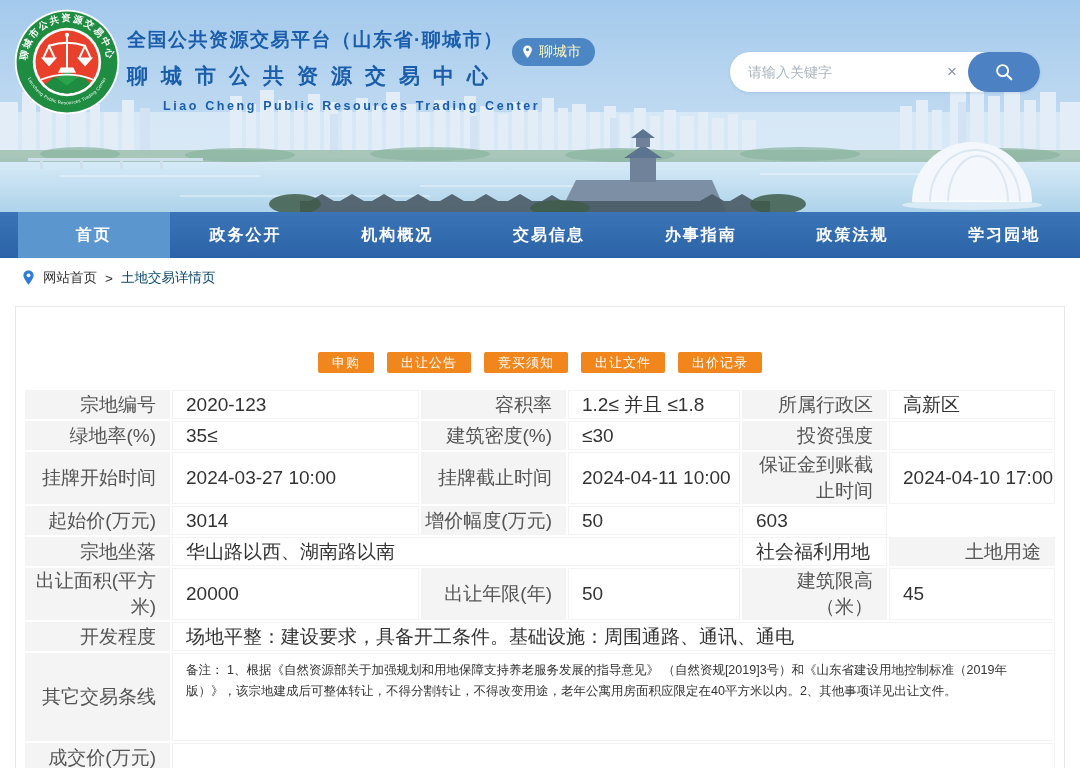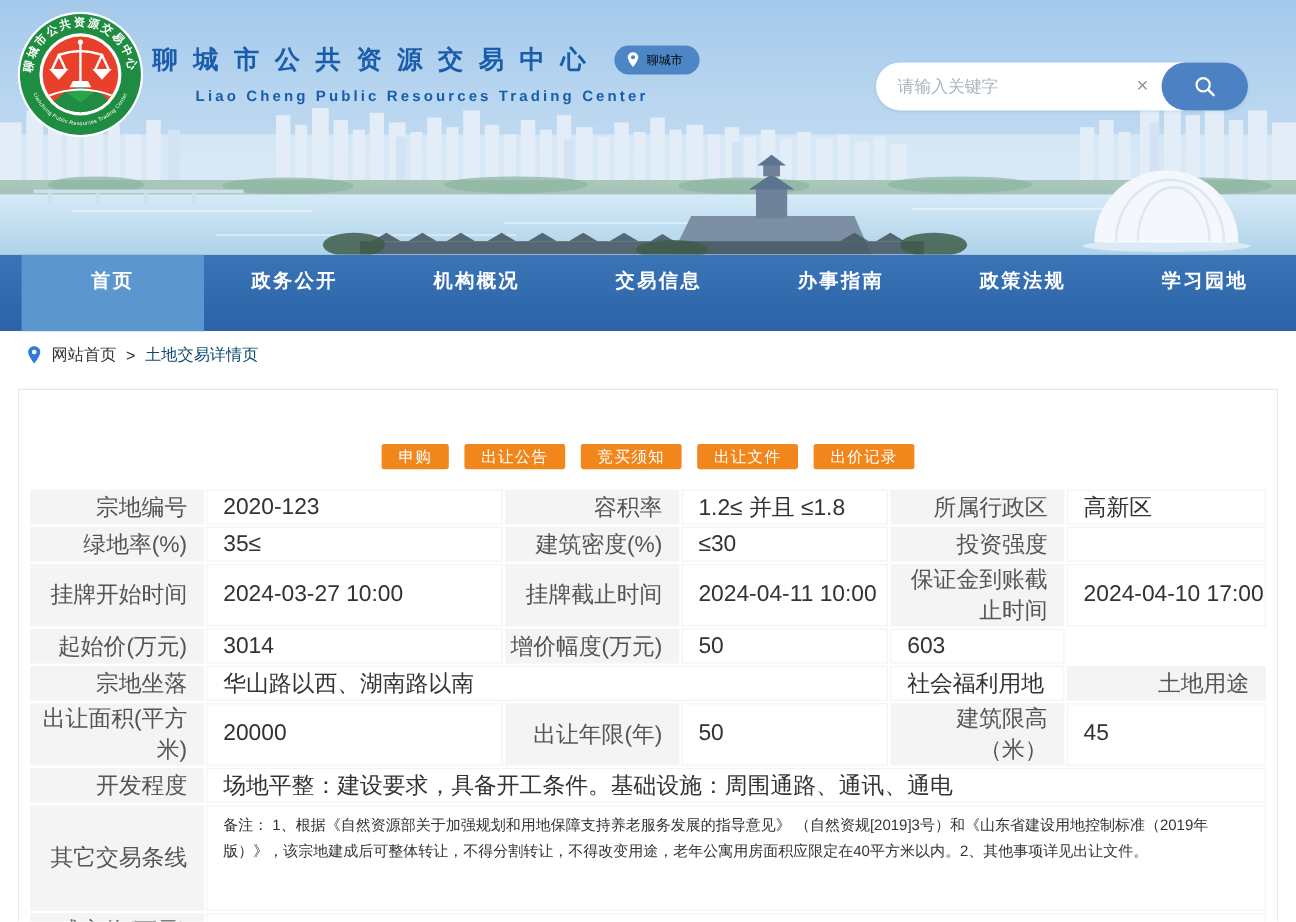--- a/index.html
+++ b/index.html
@@ -12,34 +12,34 @@
   .scenery { position:absolute; left:0; bottom:0; width:1080px; height:150px; display:block; }
 
   .logo { position:absolute; left:13px; top:8px; width:108px; height:108px; }
 
   .titles { position:absolute; left:127px; top:27px; color:#1a5dab; }
   .title-cn1 { font-size:19px; font-weight:bold; letter-spacing:1.5px; }
   .title-cn2 { font-size:21px; font-weight:bold; letter-spacing:13px; margin-top:9px; white-space:nowrap; }
   .title-en  { font-size:12.5px; font-weight:bold; letter-spacing:2.6px; margin-top:9px;padding-left:36px; }
 
   .loc-badge { position:absolute; left:512px; top:38px; display:flex; align-items:center; gap:6px;
-    background:#4d86c4; color:#000000; font-size:10px; padding:5px 14px 5px 10px; border-radius:15px;
+    background:#4d86c4; color:#fef9c3; font-size:14px; padding:5px 14px 5px 10px; border-radius:15px;
     cursor:pointer; }
 
   .searchbar { position:absolute; right:40px; top:52px; width:310px; height:40px;
     background:#fff; border-radius:20px; display:flex; align-items:center; box-shadow:0 1px 3px rgba(30,80,140,.15); }
   .searchbar input { flex:1; border:none; outline:none; background:transparent;
     padding:0 4px 0 18px; font-size:14px; color:#333; }
   .searchbar input::placeholder { color:#a9b4bf; }
   .search-clear { border:none; background:none; color:#8a949e; font-size:17px; padding:0 11px; cursor:pointer; }
   .search-btn { width:72px; height:40px; border:none; border-radius:20px; background:#4c82c3;
     display:flex; align-items:center; justify-content:center; cursor:pointer; }
 
   
-  .nav { height:64px; display:flex; padding-left:18px;
+  .nav { height:46px; display:flex; padding-left:18px;
     background:linear-gradient(180deg,#3a74b6 0%,#2c63a8 100%); }
   .nav .tab { flex:1; line-height:46px; text-align:center; color:#fff; font-size:16px;
     font-weight:600; letter-spacing:2px; cursor:pointer; }
   .nav .tab.active { background:#5b96ce; }
 
   
   .crumb { height:40px; display:flex; align-items:center; padding-left:22px; gap:8px;
     font-size:13.5px; color:#333; background:#fff; }
   .crumb .link { color:#0c4a6e; cursor:pointer;text-align:right; }
 
@@ -213,20 +213,21 @@
       <line x1="80" y1="42" x2="74" y2="55"></line>
         <line x1="80" y1="42" x2="86" y2="55"></line>
     </g>
     <circle cx="60" cy="30" r="2.4" fill="#ffffff"></circle>
     <path d="M31,55 h18 l-9,10 z" fill="#ffffff"></path>
     <path d="M71,55 h18 l-9,10 z" fill="#ffffff"></path>
     <path d="M53,66 h14 l3,6 h-20 z" fill="#ffffff"></path>
   </svg>
 
   <div class="titles">
+    <div class="title-cn1">全国公共资源交易平台（山东省·聊城市）</div>
     <div class="title-cn2">聊城市公共资源交易中心</div>
     <div class="title-en">Liao Cheng Public Resources Trading Center</div>
   </div>
 
   <div class="loc-badge">
     <svg width="11" height="14" viewBox="0 0 24 30">
       <path d="M12,1 C6.5,1 2.5,5 2.5,10 c0,6.5 9.5,18 9.5,18 s9.5,-11.5 9.5,-18 C21.5,5 17.5,1 12,1 z" fill="#ffffff"></path>
       <circle cx="12" cy="10" r="3.6" fill="#4d86c4"></circle>
     </svg>
     <span>聊城市</span>

